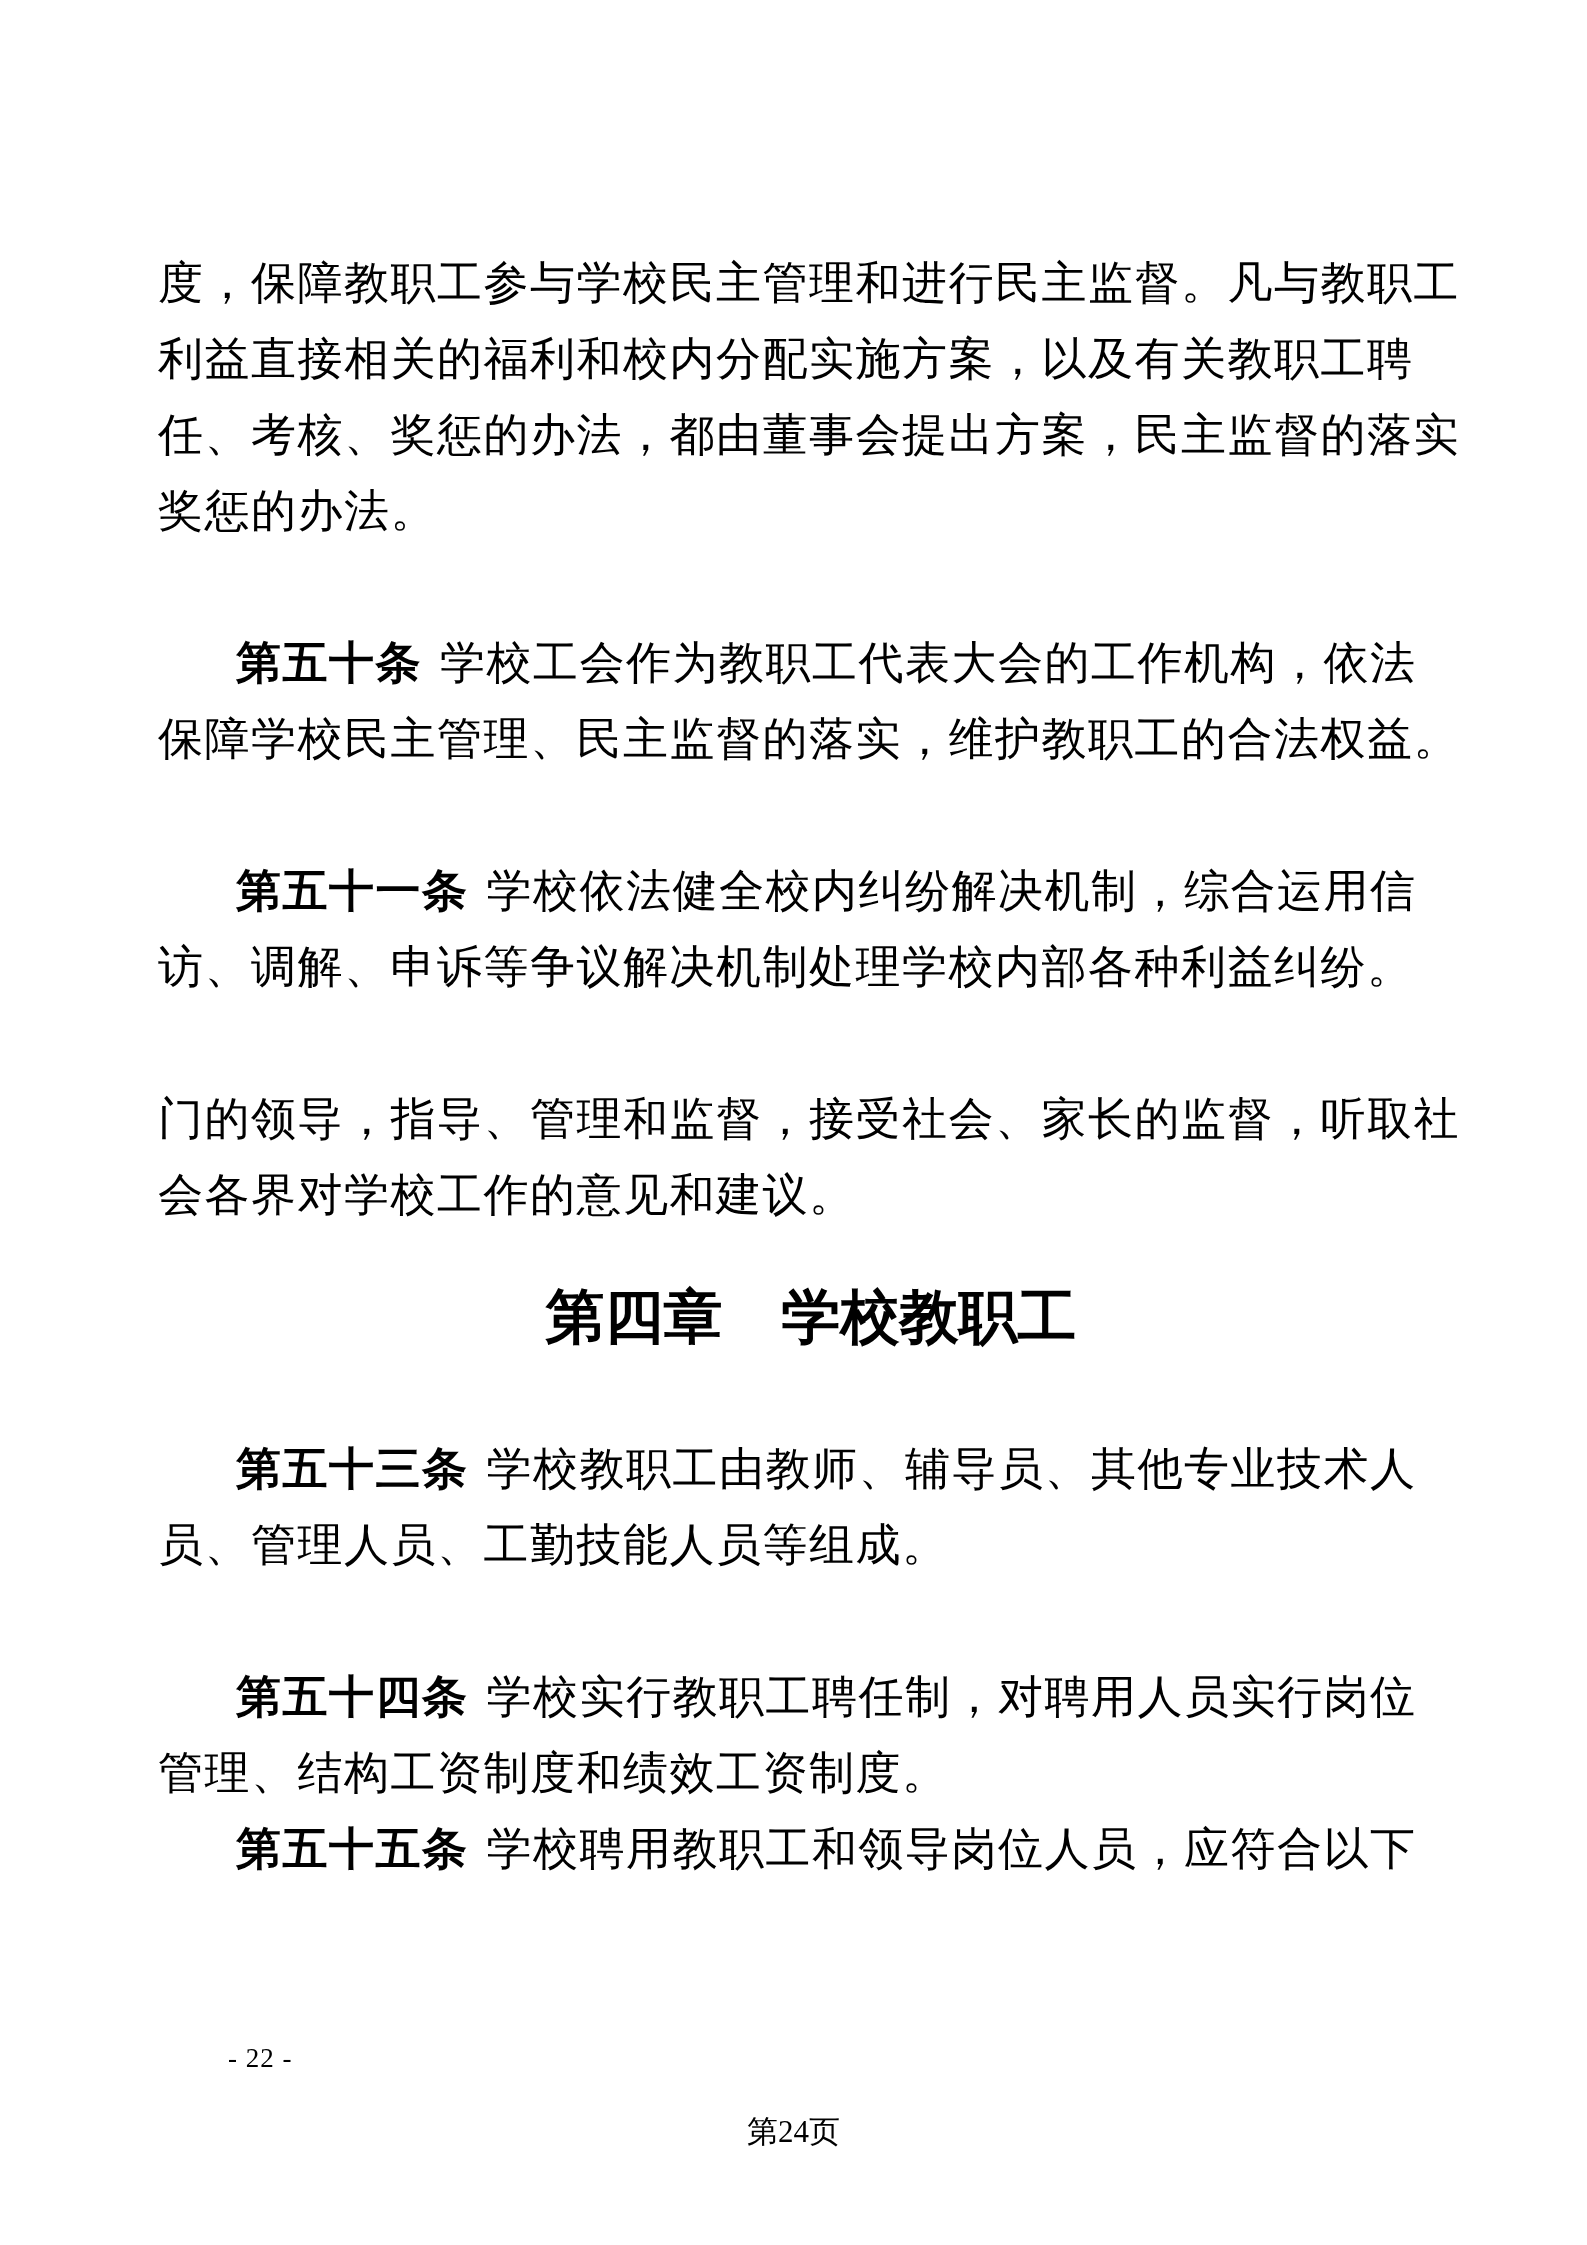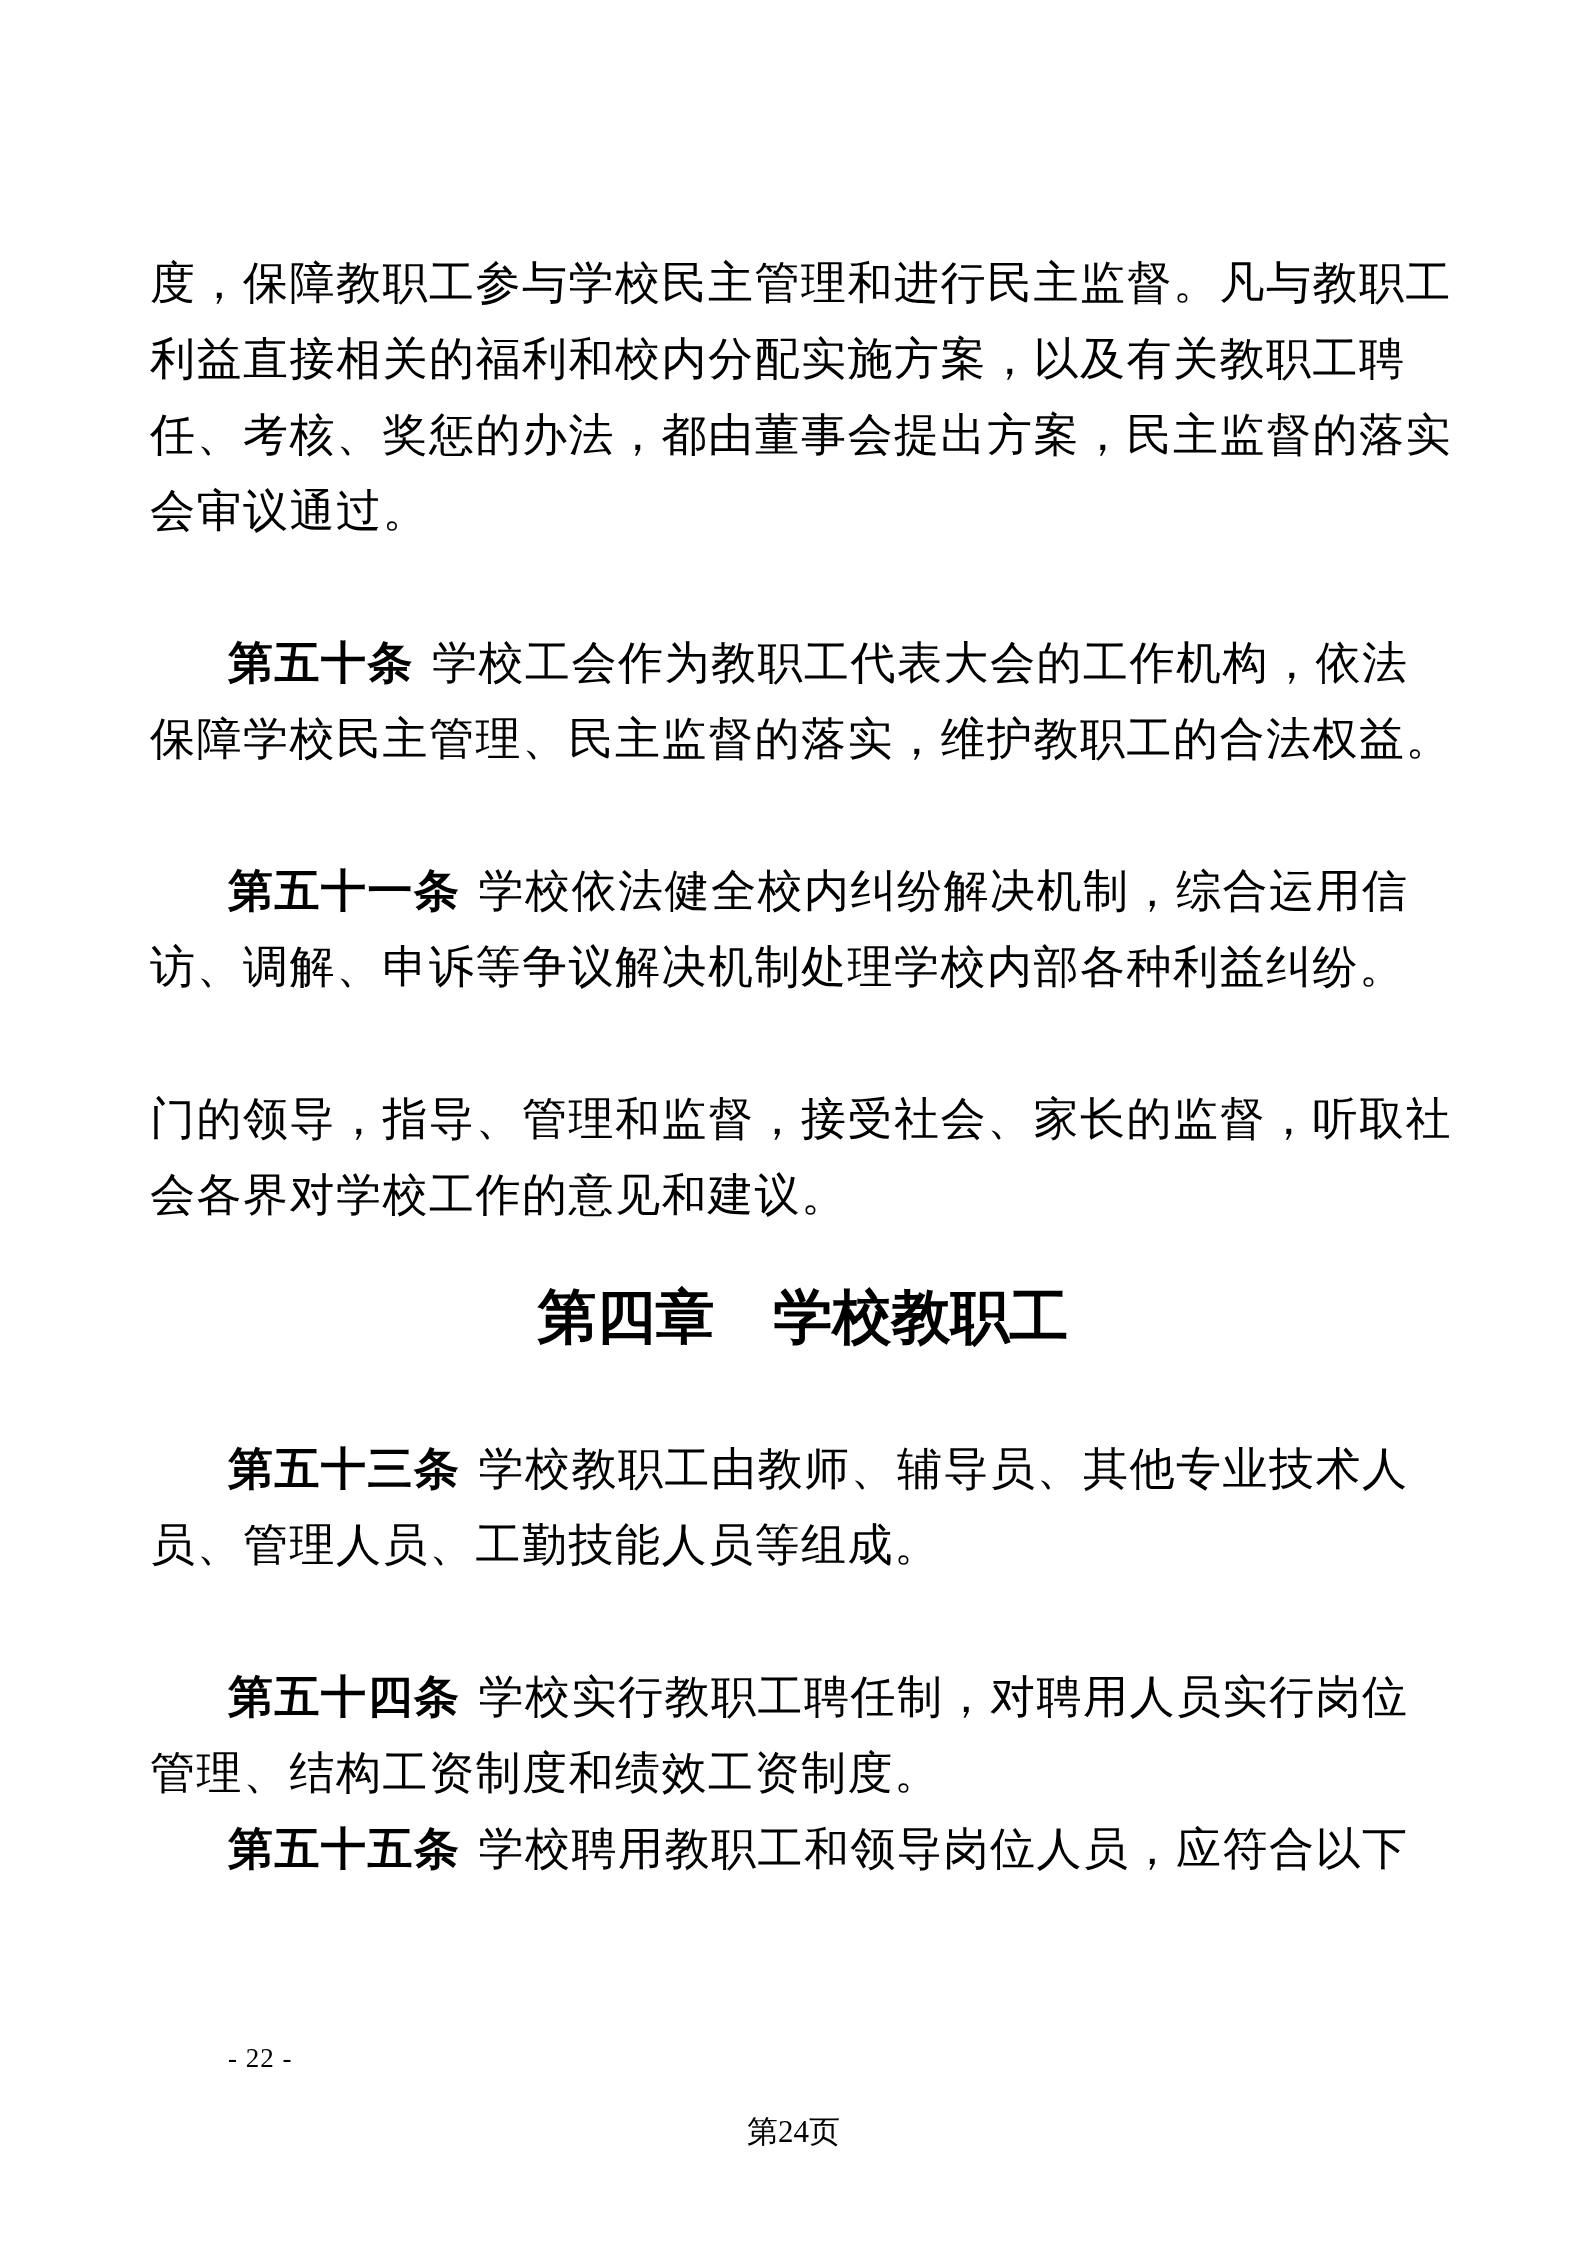--- a/index.html
+++ b/index.html
@@ -11,21 +11,21 @@
   .page {
     position: relative;
     width: 1587px;
     height: 2245px;
     background: #ffffff;
     overflow: hidden;
     font-family: "Liberation Serif", "DejaVu Serif", serif;
   }
   .doc-body {
     position: absolute;
-    left: 150px;
+    left: 158px;
     top: 245px;
     width: 1306px;
   }
   .block { margin-top: 76px; }
   .block:first-child { margin-top: 0; }
   .block.flush { margin-top: 0; }
   .line {
     font-size: 45px;
     line-height: 76px;
     height: 76px;
@@ -65,21 +65,21 @@
 </style>
 </head>
 <body>
 
 <div class="page">
   <div class="doc-body">
       <div class="block para">
         <div class="line">度，保障教职工参与学校民主管理和进行民主监督。凡与教职工</div>
         <div class="line">利益直接相关的福利和校内分配实施方案，以及有关教职工聘</div>
         <div class="line">任、考核、奖惩的办法，都由董事会提出方案，民主监督的落实</div>
-        <div class="line">会审议通过。</div>
+        <div class="line">奖惩的办法。</div>
       </div>
       <div class="block para">
         <div class="line indented"><span class="art-num">第五十条</span><span>学校工会作为教职工代表大会的工作机构，依法</span></div>
         <div class="line">保障学校民主管理、民主监督的落实，维护教职工的合法权益。</div>
       </div>
       <div class="block para">
         <div class="line indented"><span class="art-num">第五十一条</span><span>学校依法健全校内纠纷解决机制，综合运用信</span></div>
         <div class="line">访、调解、申诉等争议解决机制处理学校内部各种利益纠纷。</div>
       </div>
       <div class="block para">

